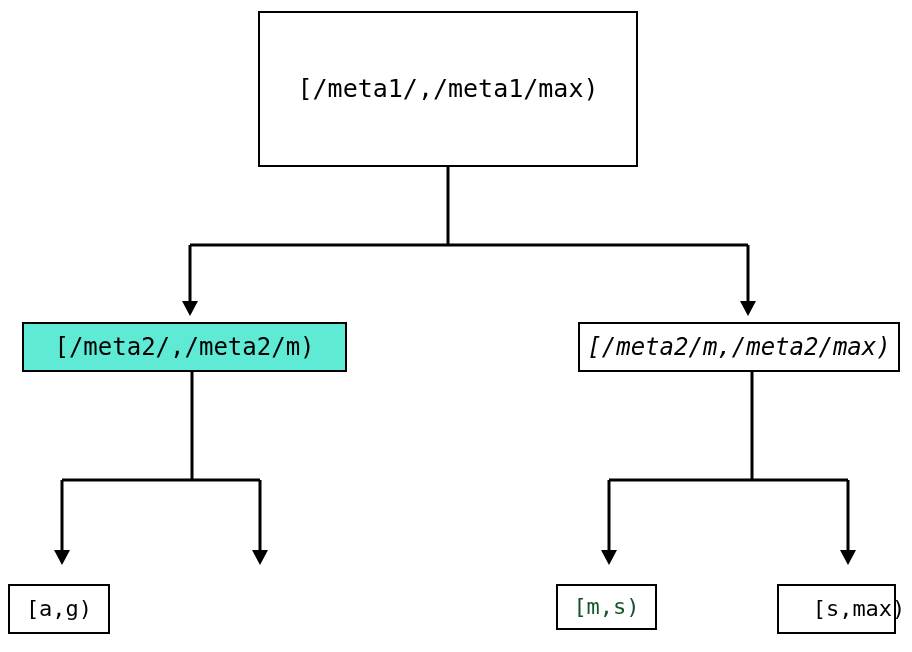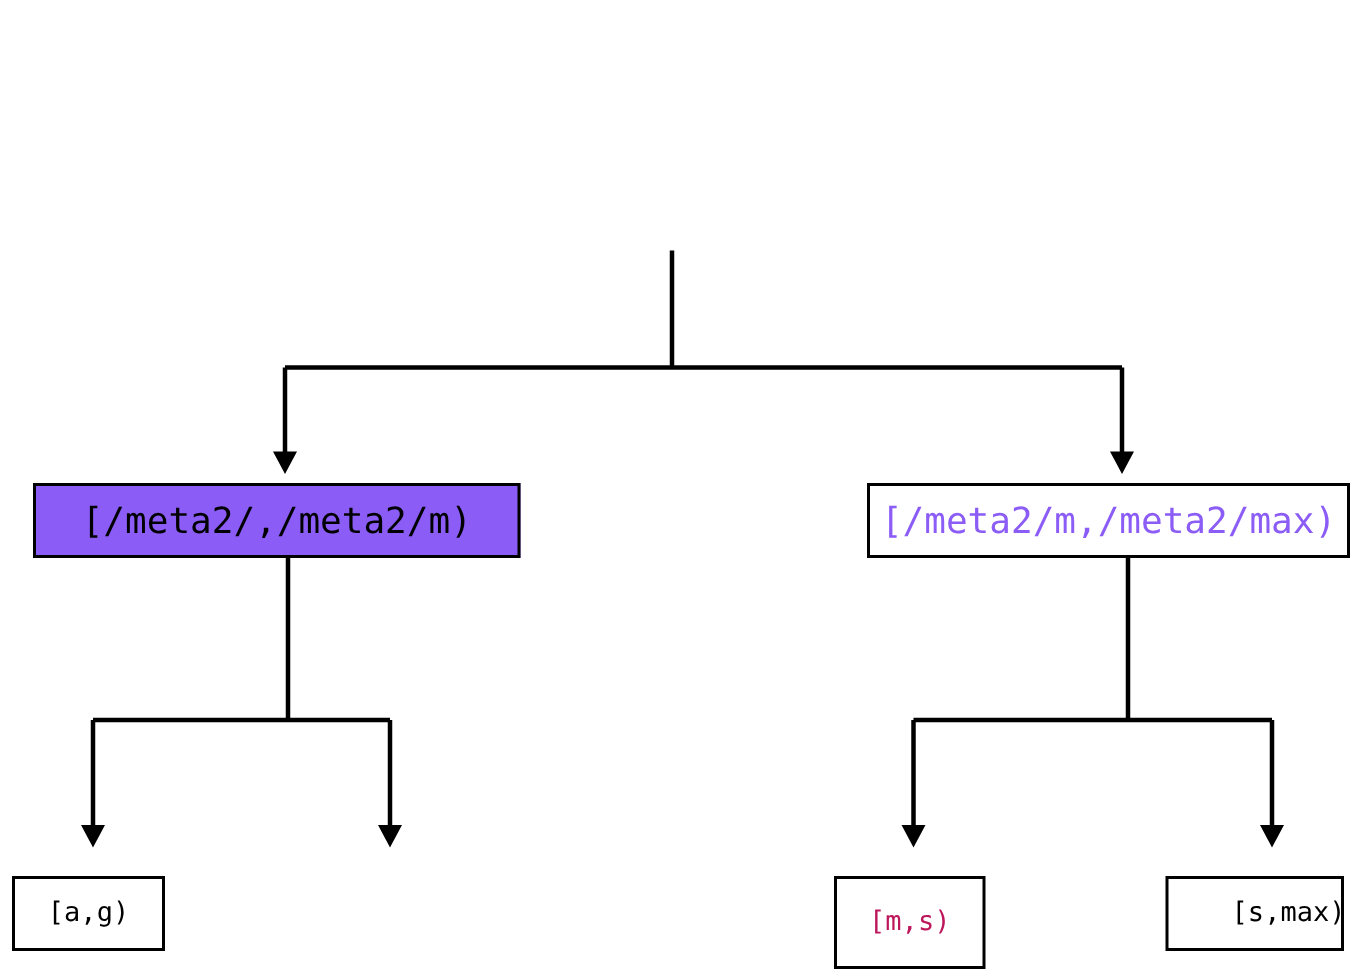--- a/index.html
+++ b/index.html
@@ -38,21 +38,21 @@
     z-index: 2;
   }
   .node-label {
     display: block;
     white-space: pre;
     letter-spacing: 0px;
     line-height: 1.1;
   }
   .node-root .node-label { font-size: 25px; }
   .node-mid  .node-label { font-size: 24px; }
-  .node-leaf .node-label { font-size: 18px; }
+  .node-leaf .node-label { font-size: 22px; }
 </style>
 </head>
 <body>
 
 <div id="diagram-canvas" style="background: rgb(255, 255, 255);">
 
   <svg id="edge-layer" viewBox="0 0 912 652" width="912" height="652" xmlns="http://www.w3.org/2000/svg" aria-hidden="true">
 
     <g fill="#000000" stroke="#000000">
 
@@ -79,35 +79,38 @@
     <g fill="#000000" stroke="#000000">
       <path d="M 752 372 L 752 480" stroke-width="3" fill="none" stroke="#000000"></path>
       <path d="M 609 480 L 848 480" stroke-width="3" fill="none" stroke="#000000"></path>
       <path d="M 609 480 L 609 551" stroke-width="3" fill="none" stroke="#000000"></path>
       <polygon points="601,550 617,550 609,565" stroke="none" fill="#000000"></polygon>
       <path d="M 848 480 L 848 551" stroke-width="3" fill="none" stroke="#000000"></path>
       <polygon points="840,550 856,550 848,565" stroke="none" fill="#000000"></polygon>
     </g>
   </svg>
 
+  <div class="node node-root" id="node-root" style="left: 258px; top: 11px; width: 380px; height: 156px; border-color: rgb(0, 0, 0); color: rgb(0, 0, 0); background: rgb(255, 255, 255);">
+    <span class="node-label">[/meta1/,/meta1/max)</span>
+  </div>
 
-  <div class="node node-mid" id="node-mid-left" style="left: 22px; top: 322px; width: 325px; height: 50px; border-color: rgb(0, 0, 0); color: rgb(0, 0, 0); background: #8b5cf6;">
+  <div class="node node-mid" id="node-mid-left" style="left: 22px; top: 322px; width: 325px; height: 50px; border-color: rgb(0, 0, 0); color: rgb(0, 0, 0); background: #5eead4;">
     <span class="node-label">[/meta2/,/meta2/m)</span>
   </div>
 
-  <div class="node node-mid" id="node-mid-right" style="left: 578px; top: 322px; width: 322px; height: 50px; border-color: rgb(0, 0, 0); color: #8b5cf6; background: rgb(255, 255, 255);">
+  <div class="node node-mid" id="node-mid-right" style="left: 578px; top: 322px; width: 322px; height: 50px; border-color: rgb(0, 0, 0); color: #000000; background: rgb(255, 255, 255); font-style: italic;">
     <span class="node-label">[/meta2/m,/meta2/max)</span>
   </div>
 
   <div class="node node-leaf" id="node-leaf-ag" style="left: 8px; top: 584px; width: 102px; height: 50px; border-color: rgb(0, 0, 0); color: rgb(0, 0, 0); background: rgb(255, 255, 255);">
     <span class="node-label">[a,g)</span>
   </div>
 
 
-  <div class="node node-leaf" id="node-leaf-ms" style="left: 556px; top: 584px; width: 101px; height: 62px; border-color: rgb(0, 0, 0); color: #be185d; background: rgb(255, 255, 255); align-items: center;">
+  <div class="node node-leaf" id="node-leaf-ms" style="left: 556px; top: 584px; width: 101px; height: 46px; border-color: rgb(0, 0, 0); color: #14532d; background: rgb(255, 255, 255); align-items: center;">
     <span class="node-label">[m,s)</span>
   </div>
 
   <div class="node node-leaf" id="node-leaf-smax" style="left: 777px; top: 584px; width: 119px; height: 50px; border-color: rgb(0, 0, 0); color: rgb(0, 0, 0); background: rgb(255, 255, 255); padding-left: 45px;">
     <span class="node-label">[s,max)</span>
   </div>
 
 </div>
 
 </body></html>

